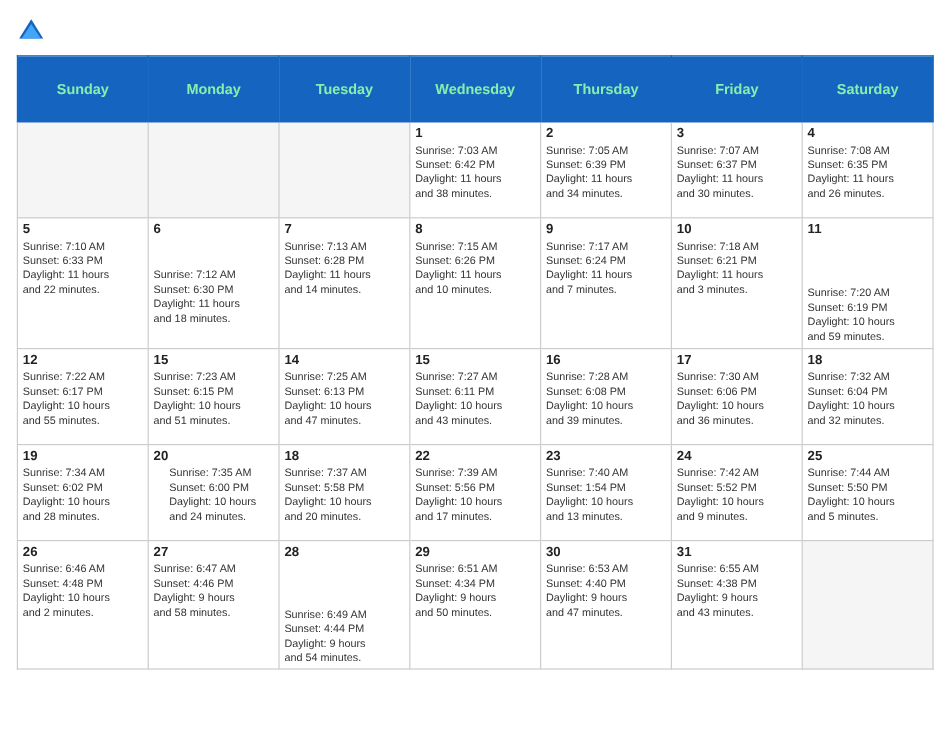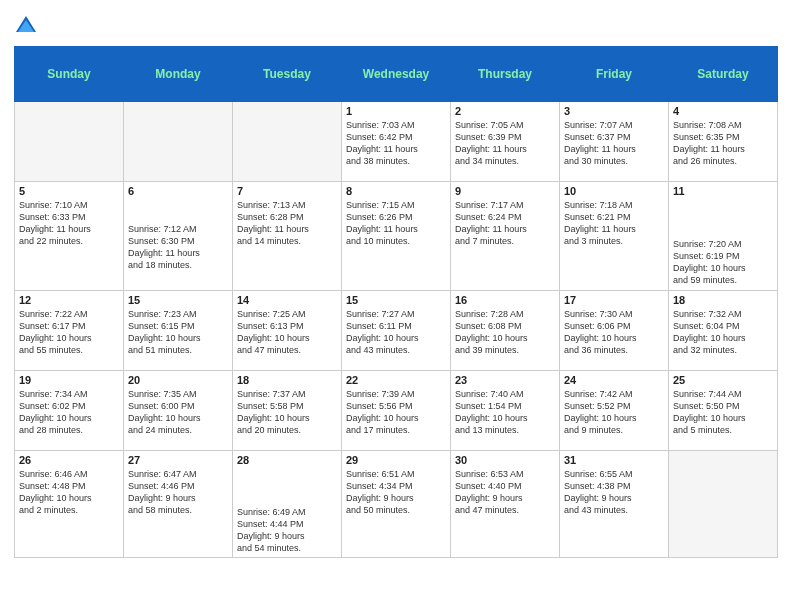--- a/index.html
+++ b/index.html
@@ -275,21 +275,21 @@
         <tr>
           <td>
             <span class="day-num">19</span>
             <div class="day-info" style="white-space: pre-line;">Sunrise: 7:34 AM
 Sunset: 6:02 PM
 Daylight: 10 hours
 and 28 minutes.</div>
           </td>
           <td>
             <span class="day-num">20</span>
-            <div class="day-info" style="white-space: pre-line;">Sunrise: 7:35 AM
+            <div class="day-info" style="white-space: pre-line; margin-left: 13px;">Sunrise: 7:35 AM
 Sunset: 6:00 PM
 Daylight: 10 hours
 and 24 minutes.</div>
           </td>
           <td>
             <span class="day-num">18</span>
             <div class="day-info" style="white-space: pre-line;">Sunrise: 7:37 AM
 Sunset: 5:58 PM
 Daylight: 10 hours
 and 20 minutes.</div>

